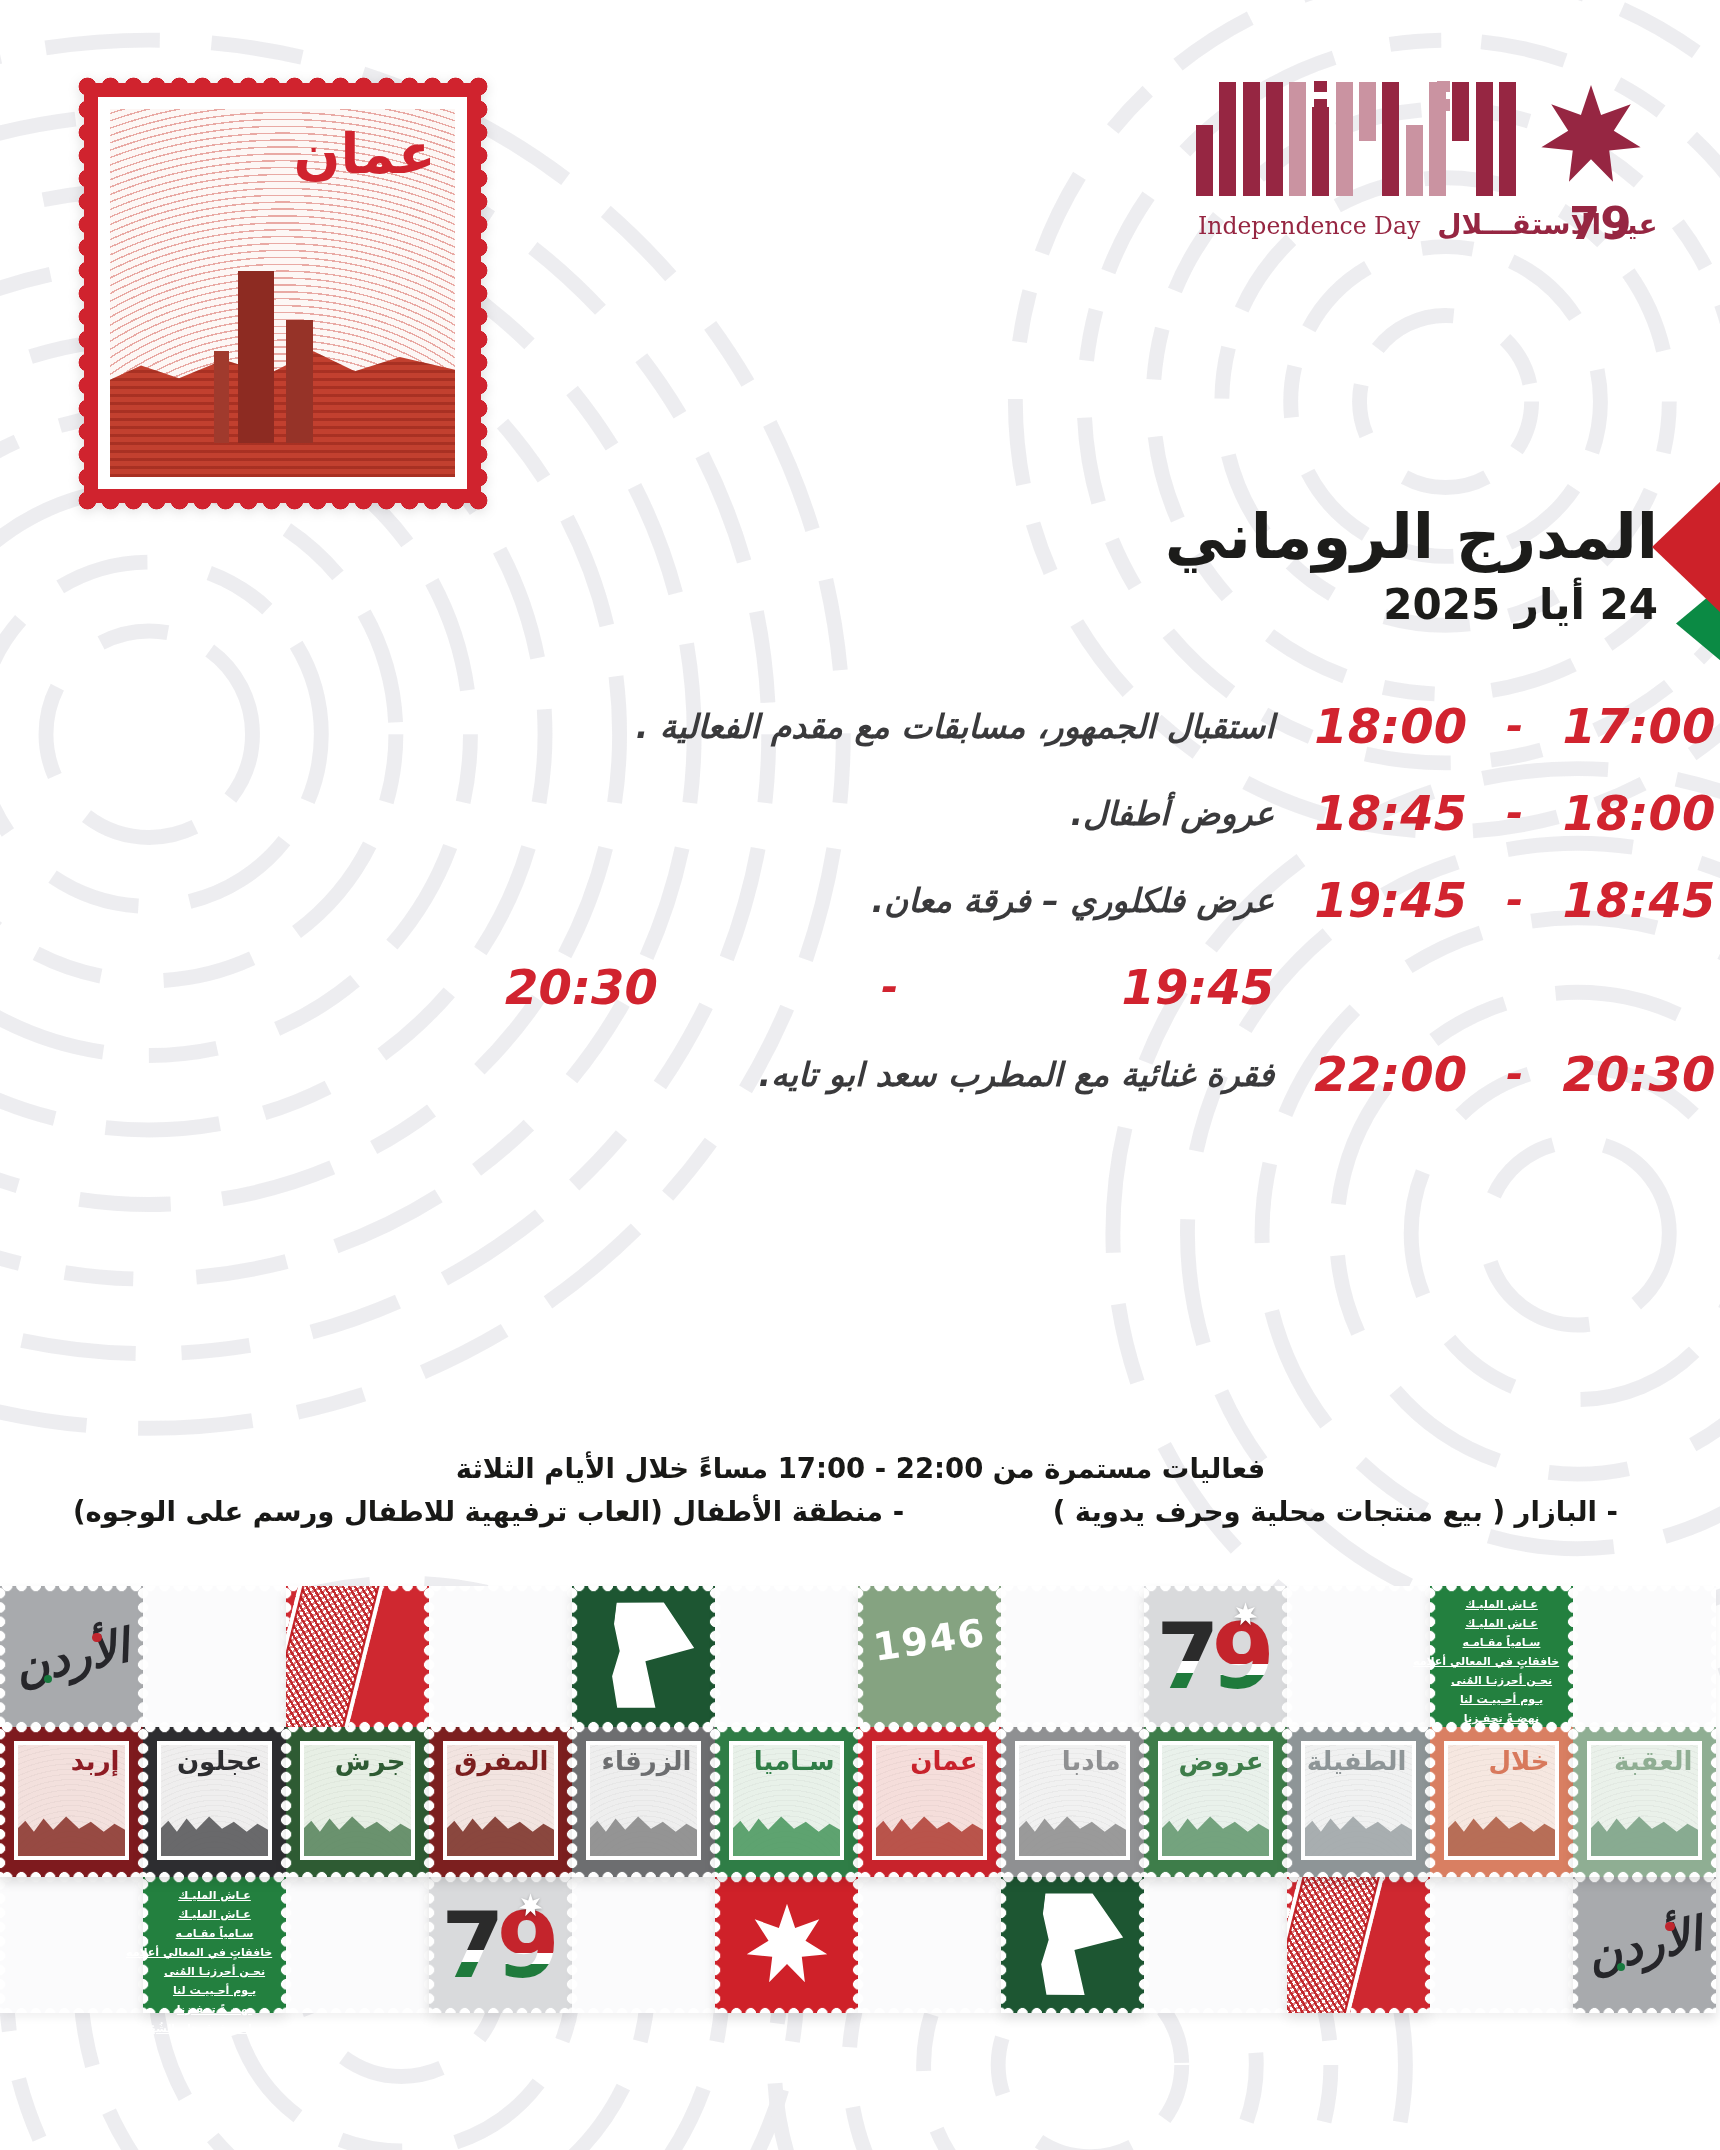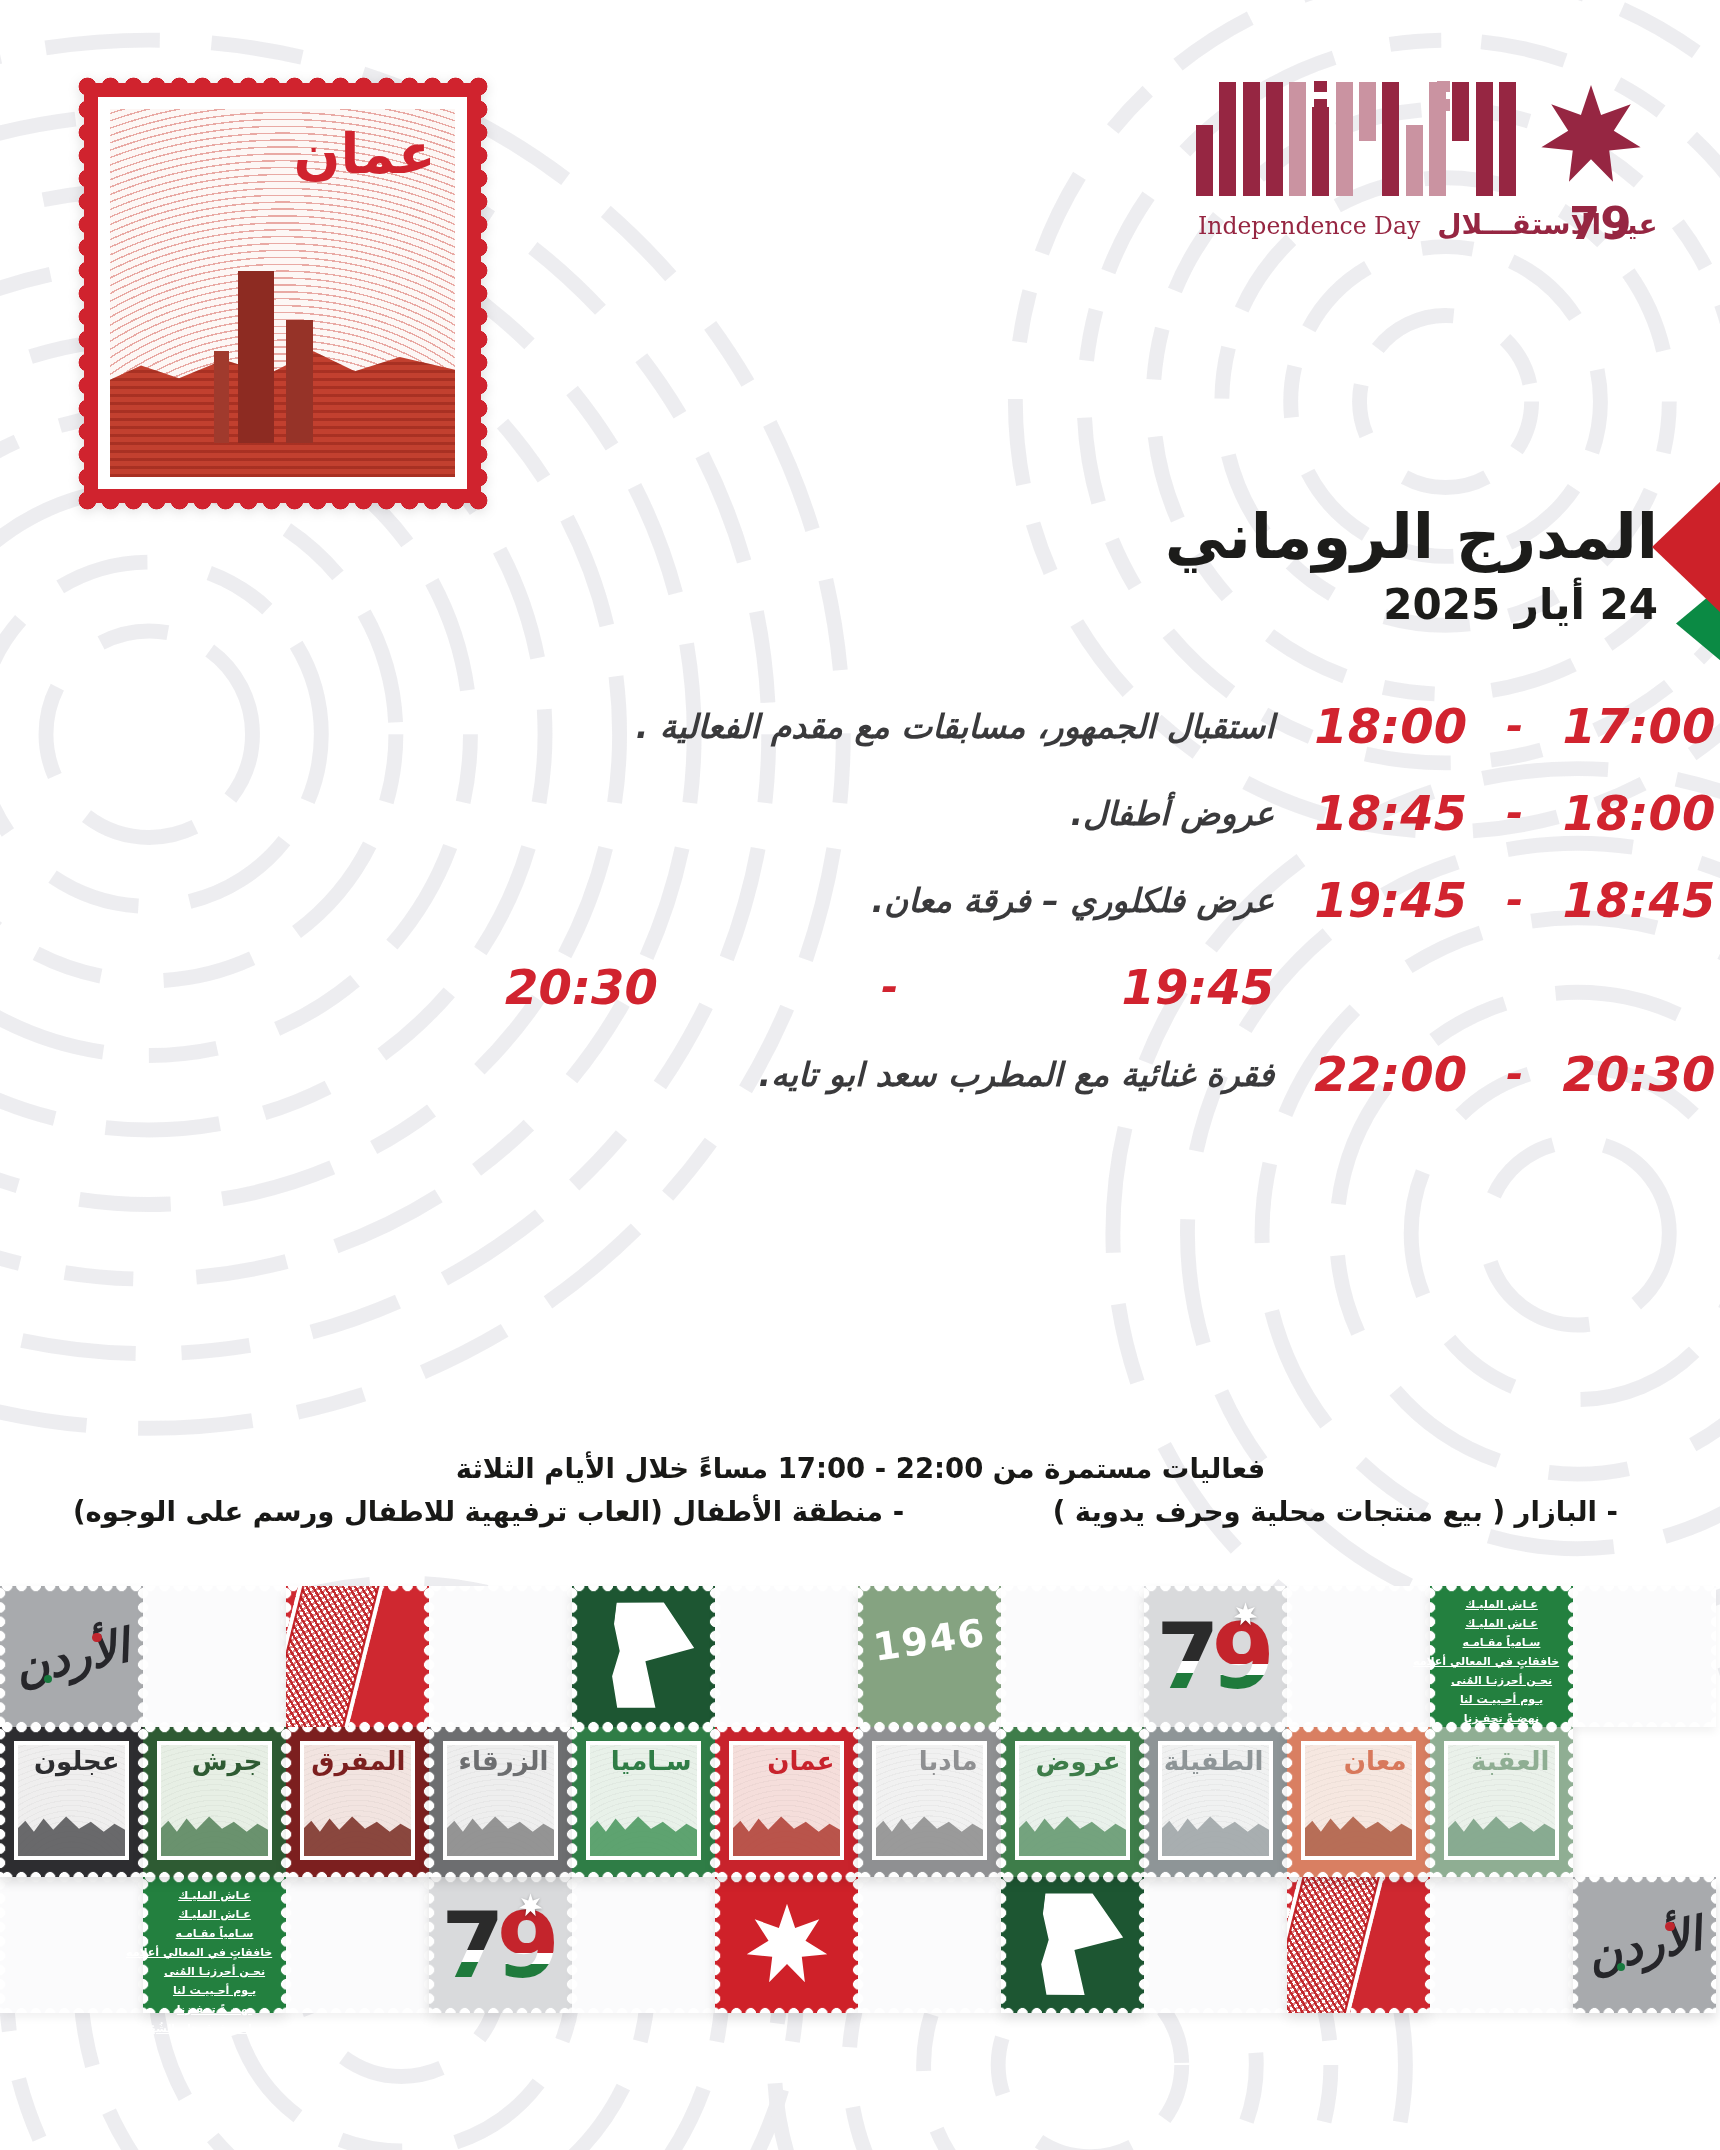--- a/index.html
+++ b/index.html
@@ -328,20 +328,28 @@
             <div>خافقاتٍ في المعالي أعلامه</div>
             <div>نحـن أحرزنـا المُنى</div>
             <div>يـوم أحـييـت لنا</div>
             <div>نهضـةً تحفـزنا</div>
             <div>تتسامى فوق هام الشُهُب</div>
           </div>
         </div>
         <div class="st st-blank"></div>
       </div>
     <div class="srow" id="row-mid">
+        <div class="st st-city" style="--body: #7e1a1e;">
+          <div class="frame">
+            <div class="photo" style="--photo: #f3e0dd;">
+              <span class="city-name" style="--label: #8e1c24;">إربد</span>
+              <div class="sil" style="--sil: #8d3a32;"></div>
+            </div>
+          </div>
+        </div>
         <div class="st st-city" style="--body: #2d2d30;">
           <div class="frame">
             <div class="photo" style="--photo: #efeeee;">
               <span class="city-name" style="--label: #2d2d30;">عجلون</span>
               <div class="sil" style="--sil: #5a5a5c;"></div>
             </div>
           </div>
         </div>
         <div class="st st-city" style="--body: #2e5b33;">
           <div class="frame">
@@ -403,21 +411,21 @@
           <div class="frame">
             <div class="photo" style="--photo: #f0f1f1;">
               <span class="city-name" style="--label: #8e9597;">الطفيلة</span>
               <div class="sil" style="--sil: #a0a6a8;"></div>
             </div>
           </div>
         </div>
         <div class="st st-city" style="--body: #d97f62;">
           <div class="frame">
             <div class="photo" style="--photo: #f6e7e0;">
-              <span class="city-name" style="--label: #d8795c;">معان</span>
+              <span class="city-name" style="--label: #d8795c;">خلال</span>
               <div class="sil" style="--sil: #b06048;"></div>
             </div>
           </div>
         </div>
         <div class="st st-city" style="--body: #8fae93;">
           <div class="frame">
             <div class="photo" style="--photo: #eaf1ea;">
               <span class="city-name" style="--label: #8fae93;">العقبة</span>
               <div class="sil" style="--sil: #7da387;"></div>
             </div>

